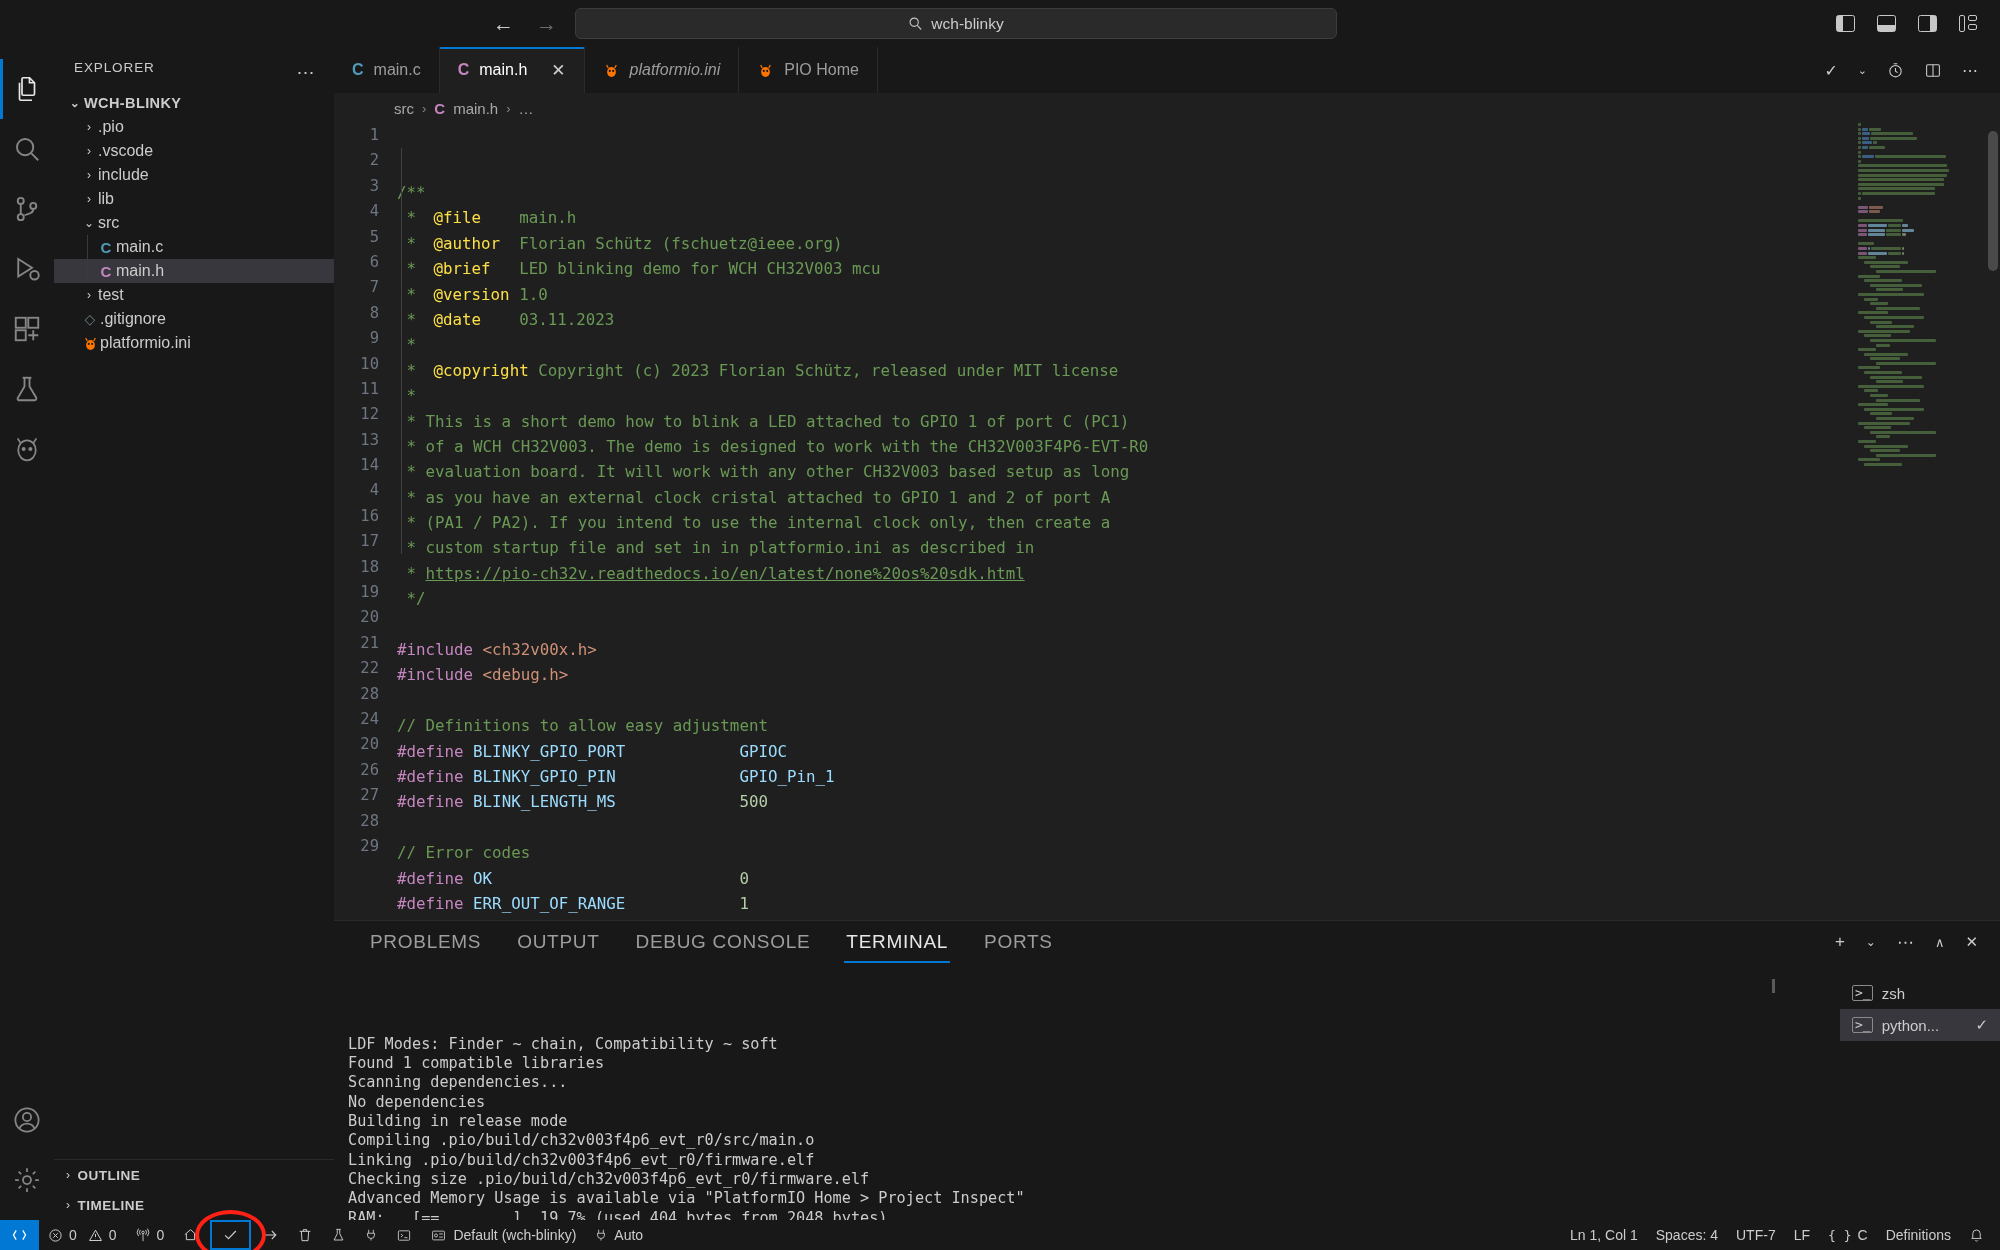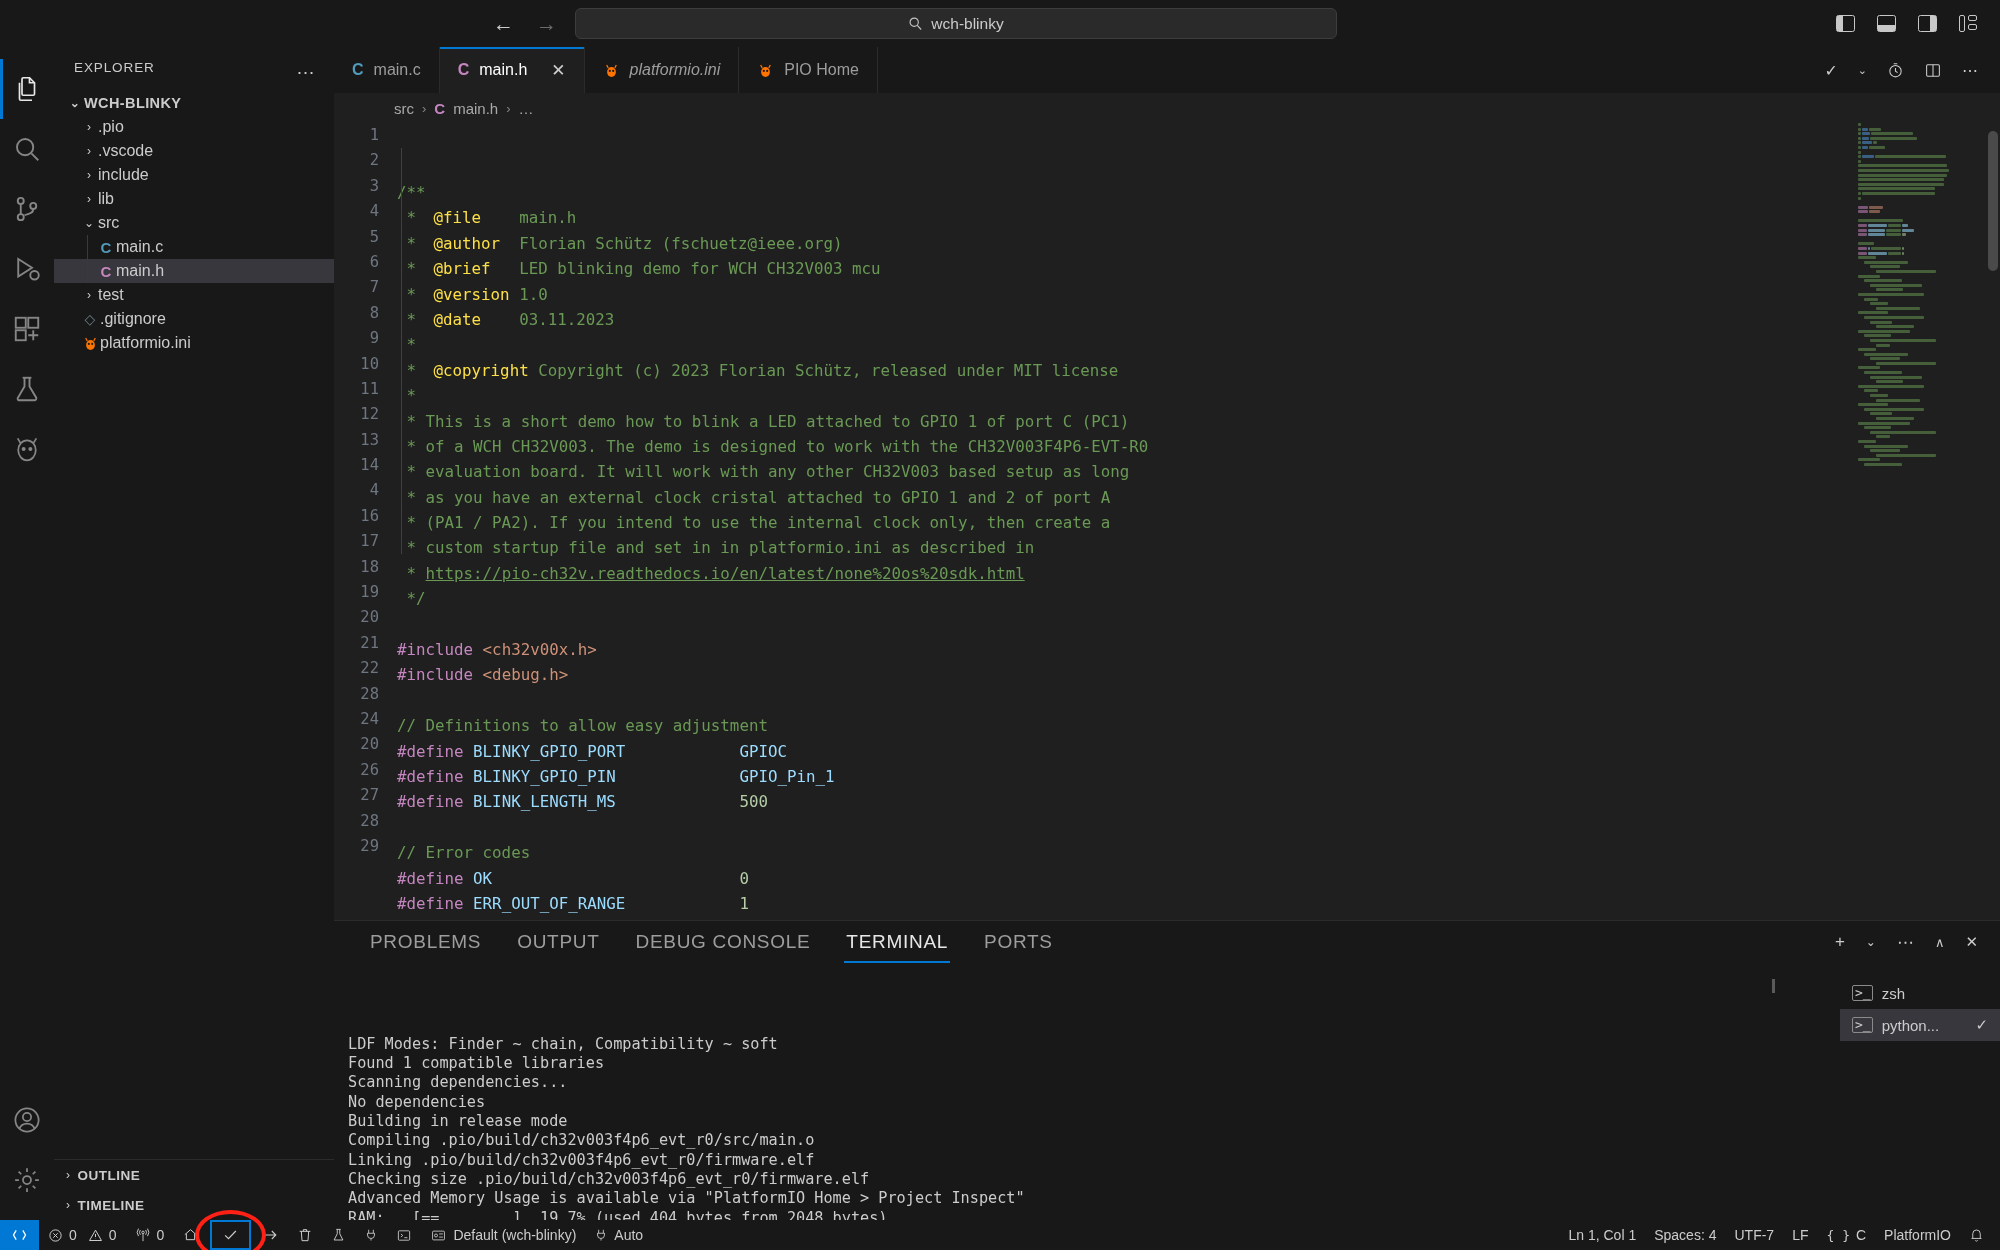--- a/index.html
+++ b/index.html
@@ -837,21 +837,21 @@
         <span>UTF-7</span>
       </div>
       <div class="sb-item">
         <span>LF</span>
       </div>
       <div class="sb-item">
         <span style="font-family:'DejaVu Sans Mono',monospace;font-size:13px">{&nbsp;}</span>
         <span>C</span>
       </div>
       <div class="sb-item">
-        <span>PlatformIO</span>
+        <span>Definitions</span>
       </div>
       <div class="sb-item" style="padding-right:16px">
         <svg width="15" height="16" viewBox="0 0 24 24" fill="none" stroke="#cccccc" stroke-width="1.5">
           <path d="M6 17.5V10a6 6 0 0 1 12 0v7.5"></path>
             <path d="M4 17.5h16"></path>
             <path d="M10 20.5a2.2 2.2 0 0 0 4 0"></path>
         </svg>
       </div>
     </div>
   </div>

